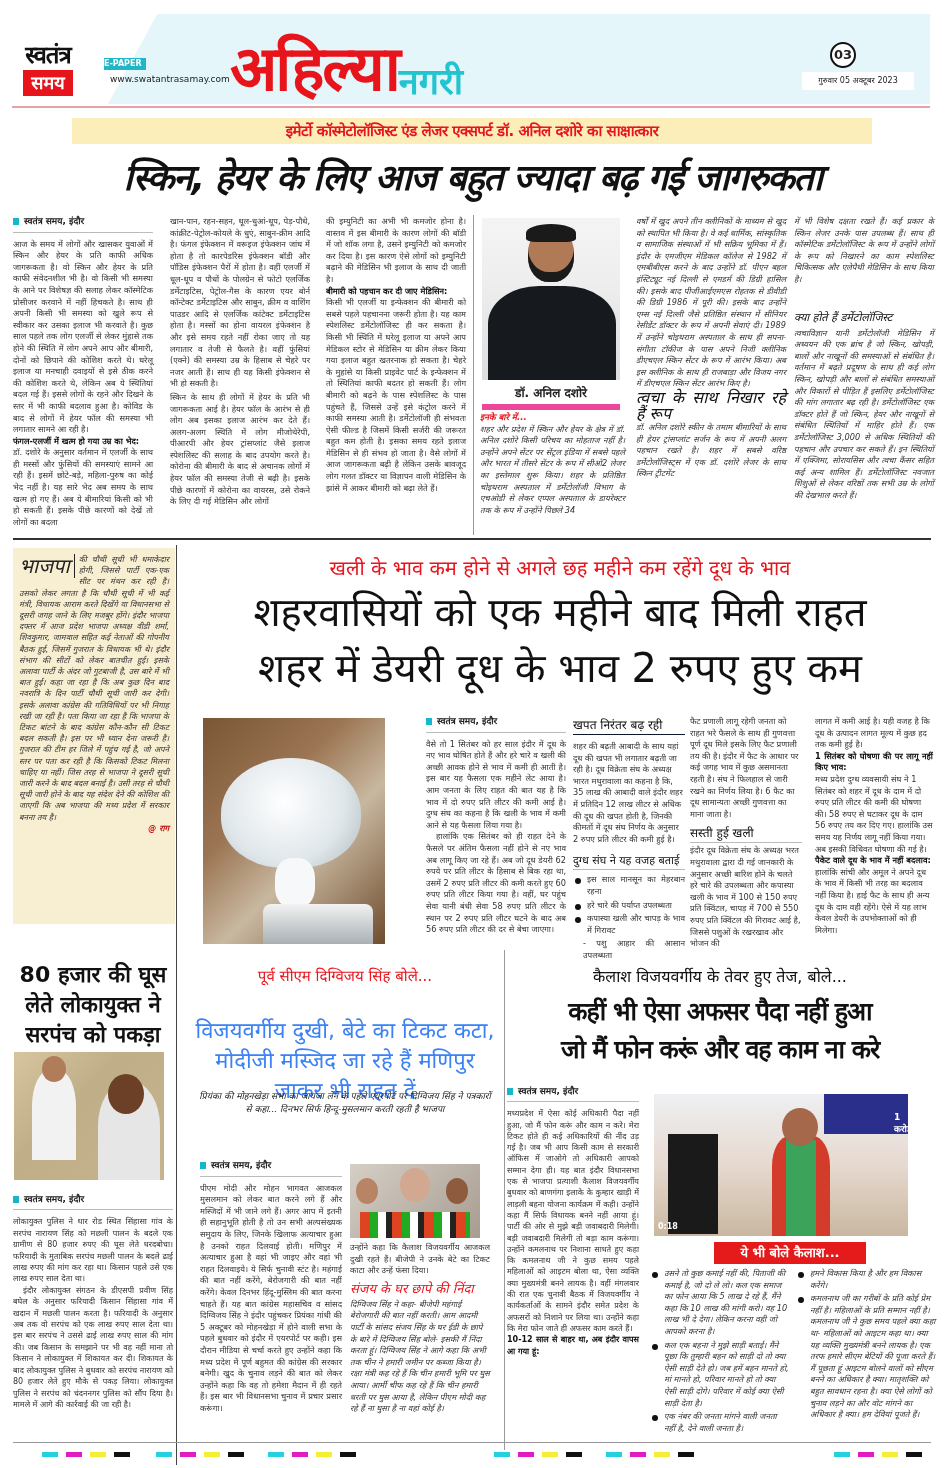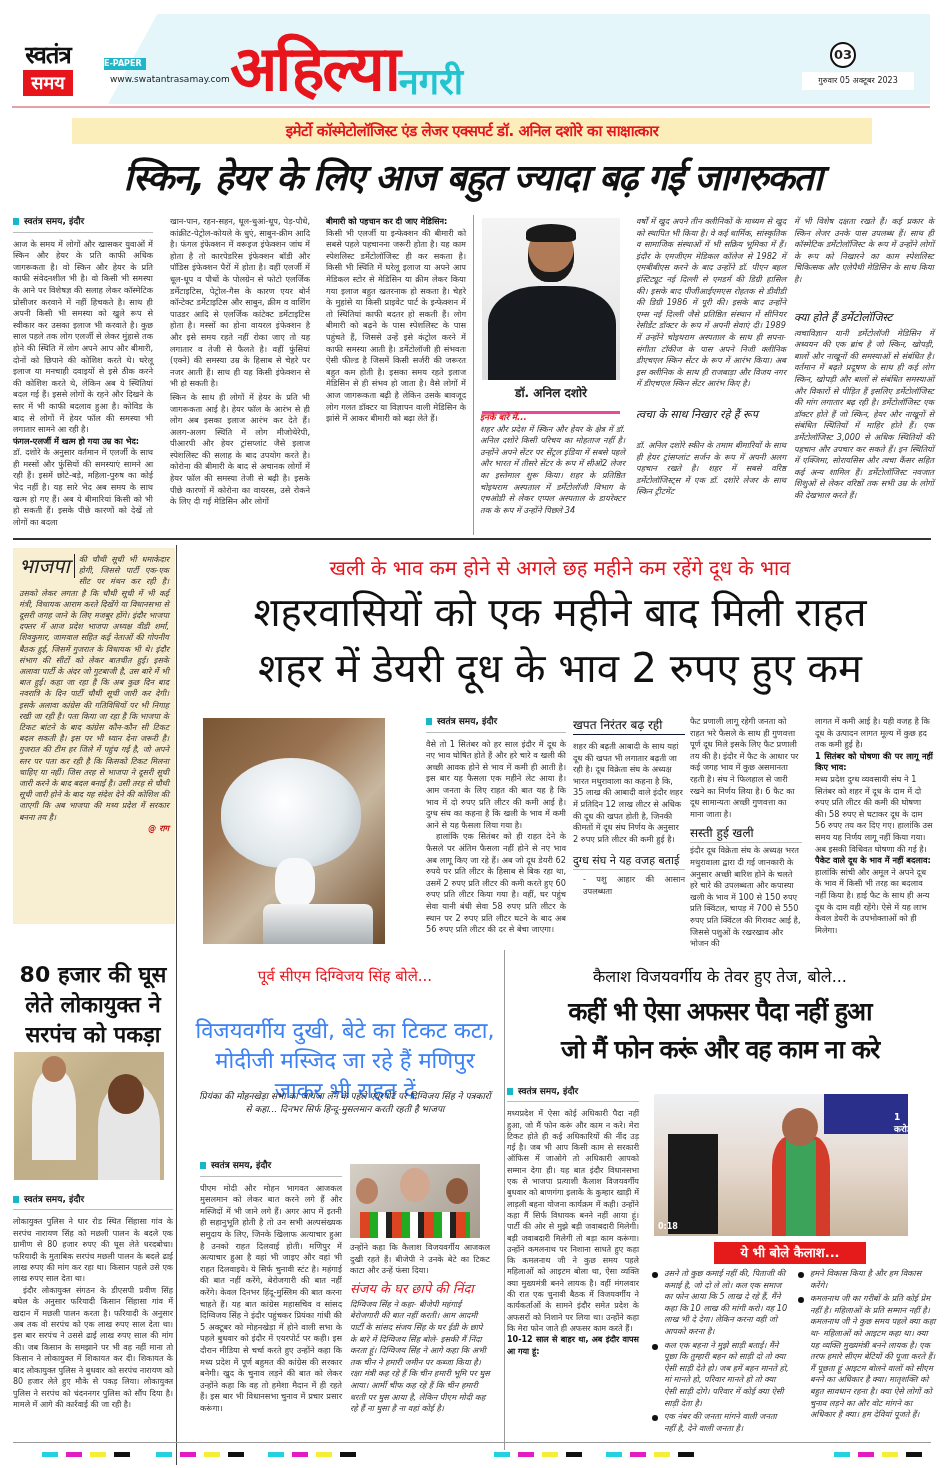--- a/index.html
+++ b/index.html
@@ -52,38 +52,39 @@
     </div>
   <p>आज के समय में लोगों और खासकर युवाओं में स्किन और हेयर के प्रति काफी अधिक जागरूकता है। वो स्किन और हेयर के प्रति काफी संवेदनशील भी है। वो किसी भी समस्या के आने पर विशेषज्ञ की सलाह लेकर कॉस्मेटिक प्रोसीजर करवाने में नहीं हिचकते है। साथ ही अपनी किसी भी समस्या को खुले रूप से स्वीकार कर उसका इलाज भी करवाते है। कुछ साल पहले तक लोग एलर्जी से लेकर मुंहासे तक होने की स्थिति में लोग अपने आप और बीमारी, दोनों को छिपाने की कोशिश करते थे। घरेलू इलाज या मनचाही दवाइयों से इसे ठीक करने की कोशिश करते थे, लेकिन अब ये स्थितियां बदल गई हैं। इससे लोगों के रहने और दिखने के स्तर में भी काफी बदलाव हुआ है। कोविड के बाद से लोगों में हेयर फॉल की समस्या भी लगातार सामने आ रही है।</p>
   <p class="sub">फंगल-एलर्जी में खत्म हो गया उम्र का भेद:</p>
   <p>डॉ. दशोरे के अनुसार वर्तमान में एलर्जी के साथ ही मस्सों और फुंसियों की समस्याएं सामने आ रही हैं। इसमें छोटे-बड़े, महिला-पुरुष का कोई भेद नहीं है। यह सारे भेद अब समय के साथ खत्म हो गए हैं। अब ये बीमारियां किसी को भी हो सकती हैं। इसके पीछे कारणों को देखें तो लोगों का बदला</p>
 </div>
 <div class="abs txt" style="left:170px;top:216px;width:140px">
   <p>खान-पान, रहन-सहन, धूल-धुआं-धूप, पेड़-पौधे, कांक्रीट-पेट्रोल-कोयले के धुएं, साबुन-क्रीम आदि है। फंगल इंफेक्शन में वरूइज इंफेक्शन जांघ में होता है तो कारपेडरिस इंफेक्शन बॉडी और पॉडिस इंफेक्शन पैरों में होता है। वहीं एलर्जी में धूल-धूप व पौधों के पोलग्रेन से फोटो एलर्जिक डर्मेटाइटिस, पेट्रोल-गैस के कारण एयर बोर्न कॉन्टेक्ट डर्मेटाइटिस और साबुन, क्रीम व वाशिंग पाउडर आदि से एलर्जिक कांटेक्ट डर्मेटाइटिस होता है। मस्सों का होना वायरल इंफेक्शन है और इसे समय रहते नहीं रोका जाए तो यह लगातार व तेजी से फैलते है। वहीं फुंसियां (एक्ने) की समस्या उम्र के हिसाब से चेहरे पर नजर आती हैं। साथ ही यह किसी इंफेक्शन से भी हो सकती है।</p>
   <p style="margin-top:2px">स्किन के साथ ही लोगों में हेयर के प्रति भी जागरूकता आई है। हेयर फॉल के आरंभ से ही लोग अब इसका इलाज आरंभ कर देते हैं। अलग-अलग स्थिति में लोग मीजोथेरेपी, पीआरपी और हेयर ट्रांसप्लांट जैसे इलाज स्पेशलिस्ट की सलाह के बाद उपयोग करते है। कोरोना की बीमारी के बाद से अचानक लोगों में हेयर फॉल की समस्या तेजी से बढ़ी है। इसके पीछे कारणों में कोरोना का वायरस, उसे रोकने के लिए दी गई मेडिसिन और लोगों</p>
 </div>
 <div class="abs txt" style="left:326px;top:216px;width:140px">
+  <p>की इम्युनिटी का अभी भी कमजोर होना है। वास्तव में इस बीमारी के कारण लोगों की बॉडी में जो शॉक लगा है, उसने इम्युनिटी को कमजोर कर दिया है। इस कारण ऐसे लोगों को इम्युनिटी बढ़ाने की मेडिसिन भी इलाज के साथ दी जाती है।</p>
   <p class="sub">बीमारी को पहचान कर दी जाए मेडिसिन:</p>
   <p>किसी भी एलर्जी या इन्फेक्शन की बीमारी को सबसे पहले पहचानना जरूरी होता है। यह काम स्पेशलिस्ट डर्मेटोलॉजिस्ट ही कर सकता है। किसी भी स्थिति में घरेलू इलाज या अपने आप मेडिकल स्टोर से मेडिसिन या क्रीम लेकर किया गया इलाज बहुत खतरनाक हो सकता है। चेहरे के मुहांसे या किसी प्राइवेट पार्ट के इन्फेक्शन में तो स्थितियां काफी बदतर हो सकती हैं। लोग बीमारी को बढ़ने के पास स्पेशलिस्ट के पास पहुंचते हैं, जिससे उन्हें इसे कंट्रोल करने में काफी समस्या आती है। डर्मेटोलॉजी ही संभवतः ऐसी फील्ड है जिसमें किसी सर्जरी की जरूरत बहुत कम होती है। इसका समय रहते इलाज मेडिसिन से ही संभव हो जाता है। वैसे लोगों में आज जागरूकता बढ़ी है लेकिन उसके बावजूद लोग गलत डॉक्टर या विज्ञापन वाली मेडिसिन के झांसे में आकर बीमारी को बढ़ा लेते हैं।</p>
 </div>
 <div class="rule" style="left:473px;top:215px;width:1px;height:320px;background:#999"></div>
 
 <div class="photo" style="left:482px;top:218px;width:138px;height:162px;background:linear-gradient(180deg,#f4f4f4 0%,#eee 40%,#ddd 100%)">
   <div style="position:absolute;left:46px;top:10px;width:46px;height:54px;border-radius:45%;background:#b07a56;box-shadow:0 -10px 0 #1b1b1b inset"></div>
   <div style="position:absolute;left:44px;top:6px;width:50px;height:18px;border-radius:50% 50% 20% 20%;background:#1a1a1a"></div>
   <div style="position:absolute;left:6px;top:68px;width:128px;height:94px;border-radius:40% 40% 0 0;background:#16191d"></div>
 </div>
-<div class="abs" style="left:482px;top:384px;width:138px;text-align:center;font-size:12px;font-weight:bold;color:#222;border-bottom:3px solid #ec4899;padding-bottom:10px">डॉ. अनिल दशोरे</div>
+<div class="abs" style="left:482px;top:384px;width:138px;text-align:center;font-size:12px;font-weight:bold;color:#222;border-bottom:6px solid #ec4899;padding-bottom:3px">डॉ. अनिल दशोरे</div>
 <div class="abs txt" style="left:480px;top:412px;width:145px;font-style:italic">
   <p style="color:#e8141c;font-weight:bold;font-size:8.5px">इनके बारे में...</p>
   <p>शहर और प्रदेश में स्किन और हेयर के क्षेत्र में डॉ. अनिल दशोरे किसी परिचय का मोहताज नहीं है। उन्होंने अपने सेंटर पर सेंट्रल इंडिया में सबसे पहले और भारत में तीसरे सेंटर के रूप में सीओ2 लेजर का इस्तेमाल शुरू किया। शहर के प्रतिष्ठित चोइथराम अस्पताल में डर्मेटोलॉजी विभाग के एचओडी से लेकर एप्पल अस्पताल के डायरेक्टर तक के रूप में उन्होंने पिछले 34</p>
 </div>
 <div class="abs txt" style="left:636px;top:216px;width:150px;font-style:italic">
   <p>वर्षों में खुद अपने तीन क्लीनिकों के माध्यम से खुद को स्थापित भी किया है। वे कई धार्मिक, सांस्कृतिक व सामाजिक संस्थाओं में भी सक्रिय भूमिका में हैं। इंदौर के एमजीएम मेडिकल कॉलेज से 1982 में एमबीबीएस करने के बाद उन्होंने डॉ. पीएन बहल इंस्टिट्यूट नई दिल्ली से एमडर्म की डिग्री हासिल की। इसके बाद पीजीआईएमएस रोहतक से डीवीडी की डिग्री 1986 में पूरी की। इसके बाद उन्होंने एम्स नई दिल्ली जैसे प्रतिष्ठित संस्थान में सीनियर रेसीडेंट डॉक्टर के रूप में अपनी सेवाएं दी। 1989 में उन्होंने चोइथराम अस्पताल के साथ ही सपना-संगीता टॉकीज के पास अपने निजी क्लीनिक डीएचएल स्किन सेंटर के रूप में आरंभ किया। अब इस क्लीनिक के साथ ही राजबाड़ा और विजय नगर में डीएचएल स्किन सेंटर आरंभ किए है।</p>
-  <p style="font-size:11px;line-height:16px;color:#111;font-style:italic;margin:17px 0">त्वचा के साथ निखार रहे हैं रूप</p>
+  <p style="font-size:16px;line-height:16px;color:#111;font-style:italic;margin:0 0">त्वचा के साथ निखार रहे हैं रूप</p>
   <p>डॉ. अनिल दशोरे स्कीन के तमाम बीमारियों के साथ ही हेयर ट्रांसप्लांट सर्जन के रूप में अपनी अलग पहचान रखते है। शहर में सबसे वरिष्ठ डर्मेटोलॉजिस्ट्स में एक डॉ. दशोरे लेजर के साथ स्किन ट्रीटमेंट</p>
 </div>
 <div class="abs txt" style="left:794px;top:216px;width:140px;font-style:italic">
   <p>में भी विशेष दक्षता रखते हैं। कई प्रकार के स्किन लेजर उनके पास उपलब्ध हैं। साथ ही कॉस्मेटिक डर्मेटोलॉजिस्ट के रूप में उन्होंने लोगों के रूप को निखारने का काम स्पेशलिस्ट चिकित्सक और एलेपैथी मेडिसिन के साथ किया है।</p>
   <p style="font-size:11px;line-height:16px;color:#111;margin:24px 0 2px">क्या होते हैं डर्मेटोलॉजिस्ट</p>
   <p>त्वचाविज्ञान यानी डर्मेटोलॉजी मेडिसिन में अध्ययन की एक ब्रांच है जो स्किन, खोपड़ी, बालों और नाखूनों की समस्याओं से संबंधित है। वर्तमान में बढ़ते प्रदूषण के साथ ही कई लोग स्किन, खोपड़ी और बालों से संबंधित समस्याओं और विकारों से पीड़ित हैं इसलिए डर्मेटोलॉजिस्ट की मांग लगातार बढ़ रही है। डर्मेटोलॉजिस्ट एक डॉक्टर होते हैं जो स्किन, हेयर और नाखूनों से संबंधित स्थितियों में माहिर होते हैं। एक डर्मेटोलॉजिस्ट 3,000 से अधिक स्थितियों की पहचान और उपचार कर सकते हैं। इन स्थितियों में एक्जिमा, सोरायसिस और त्वचा कैंसर सहित कई अन्य शामिल हैं। डर्मेटोलॉजिस्ट नवजात शिशुओं से लेकर वरिष्ठों तक सभी उम्र के लोगों की देखभाल करते हैं।</p>
 </div>
 <div class="rule" style="left:13px;top:538px;width:918px;height:2px;background:#333"></div>
 
 <div class="abs" style="left:13px;top:548px;width:162px;height:376px;background:#f8efd2">
@@ -110,20 +111,25 @@
       <span class="sq"></span>
       <span>स्वतंत्र समय, इंदौर</span>
     </div>
   <p>वैसे तो 1 सितंबर को हर साल इंदौर में दूध के नए भाव घोषित होते हैं और हरे चारे व खली की अच्छी आवक होने से भाव में कमी ही आती है। इस बार यह फैसला एक महीने लेट आया है। आम जनता के लिए राहत की बात यह है कि भाव में दो रुपए प्रति लीटर की कमी आई है। दुग्ध संघ का कहना है कि खली के भाव में कमी आने से यह फैसला लिया गया है।</p>
   <p style="text-indent:10px">हालांकि एक सितंबर को ही राहत देने के फैसले पर अंतिम फैसला नहीं होने से नए भाव अब लागू किए जा रहे हैं। अब जो दूध डेयरी 62 रुपये पर प्रति लीटर के हिसाब से बिक रहा था, उसमें 2 रुपए प्रति लीटर की कमी करते हुए 60 रुपए प्रति लीटर किया गया है। वहीं, घर पहुंच सेवा यानी बंधी सेवा 58 रुपए प्रति लीटर के स्थान पर 2 रुपए प्रति लीटर घटने के बाद अब 56 रुपए प्रति लीटर की दर से बेचा जाएगा।</p>
 </div>
 <div class="abs txt" style="left:573px;top:716px;width:112px">
   <p style="font-size:12px;line-height:18px;color:#111;border-bottom:1px solid #0f172a;margin-bottom:6px">खपत निरंतर बढ़ रही</p>
   <p style="text-align:left">शहर की बढ़ती आबादी के साथ यहां दूध की खपत भी लगातार बढ़ती जा रही है। दूध विक्रेता संघ के अध्यक्ष भारत मथुरावाला का कहना है कि, 35 लाख की आबादी वाले इंदौर शहर में प्रतिदिन 12 लाख लीटर से अधिक की दूध की खपत होती है, जिनकी कीमतों में दूध संघ निर्णय के अनुसार 2 रुपए प्रति लीटर की कमी हुई है।</p>
   <p style="font-size:11px;line-height:16px;color:#111;border-bottom:1px solid #bbb;margin:8px 0 4px">दुग्ध संघ ने यह वजह बताई</p>
+  <ul class="bul">
+    <li>इस साल मानसून का मेहरबान रहना</li>
+    <li>हरे चारे की पर्याप्त उपलब्धता</li>
+    <li>कपास्या खली और चापड़ के भाव में गिरावट</li>
+  </ul>
   <p style="padding-left:10px">- पशु आहार की आसान उपलब्धता</p>
 </div>
 <div class="abs txt" style="left:690px;top:716px;width:112px">
   <p style="text-align:left">फैट प्रणाली लागू रहेगी जनता को राहत भरे फैसले के साथ ही गुणवत्ता पूर्ण दूध मिले इसके लिए फैट प्रणाली तय की है। इंदौर में फैट के आधार पर कई जगह भाव में कुछ असमानता रहती है। संघ ने फिलहाल से जारी रखने का निर्णय लिया है। 6 फैट का दूध सामान्यतः अच्छी गुणवत्ता का माना जाता है।</p>
   <p style="font-size:12px;line-height:18px;color:#111;border-bottom:1px solid #bbb;margin:4px 0 2px">सस्ती हुई खली</p>
   <p style="text-align:left">इंदौर दूध विक्रेता संघ के अध्यक्ष भरत मथुरावाला द्वारा दी गई जानकारी के अनुसार अच्छी बारिश होने के चलते हरे चारे की उपलब्धता और कपास्या खली के भाव में 100 से 150 रुपए प्रति क्विंटल, चापड़ में 700 से 550 रुपए प्रति क्विंटल की गिरावट आई है, जिससे पशुओं के रखरखाव और भोजन की</p>
 </div>
 <div class="abs txt" style="left:815px;top:716px;width:118px">
   <p style="text-align:left">लागत में कमी आई है। यही वजह है कि दूध के उत्पादन लागत मूल्य में कुछ हद तक कमी हुई है।</p>
   <p class="sub">1 सितंबर को घोषणा की पर लागू नहीं किए भाव:</p>

